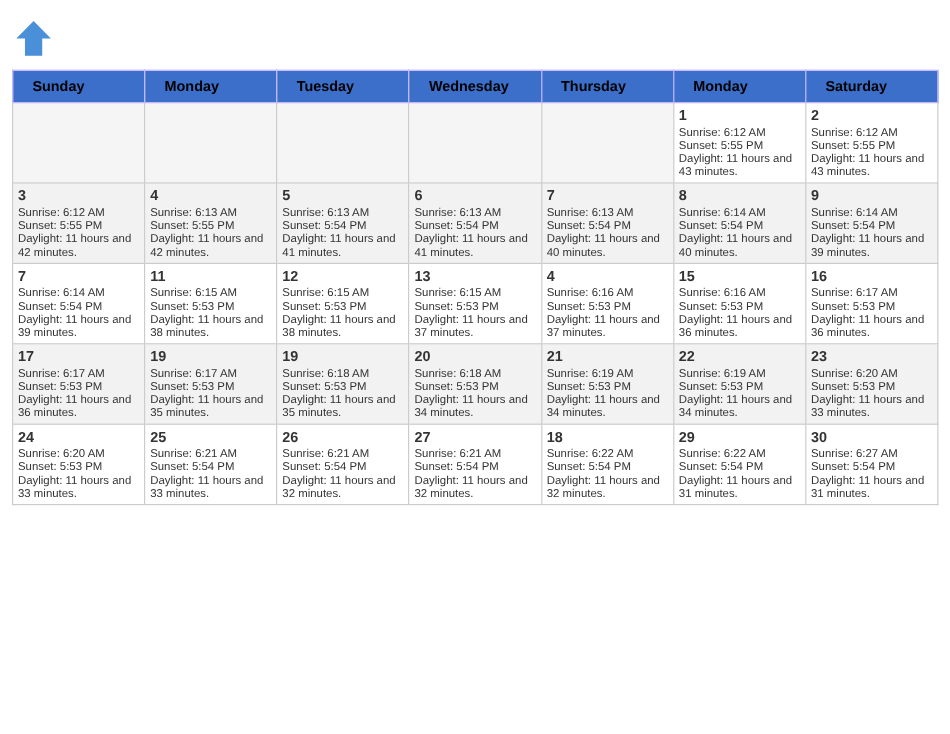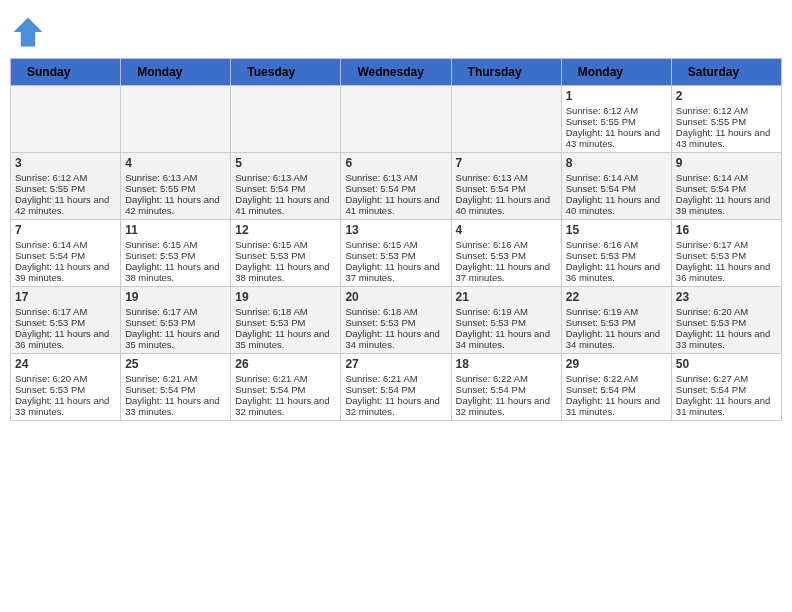--- a/index.html
+++ b/index.html
@@ -302,20 +302,20 @@
           <div>Sunset: 5:54 PM</div>
           <div>Daylight: 11 hours and 32 minutes.</div>
         </td>
         <td>
           <span class="day-number">29</span>
           <div>Sunrise: 6:22 AM</div>
           <div>Sunset: 5:54 PM</div>
           <div>Daylight: 11 hours and 31 minutes.</div>
         </td>
         <td>
-          <span class="day-number">50</span>
+          <span class="day-number">30</span>
           <div>Sunrise: 6:27 AM</div>
           <div>Sunset: 5:54 PM</div>
           <div>Daylight: 11 hours and 31 minutes.</div>
         </td>
       </tr>
     </tbody>
 </table>
 
 </body></html>

